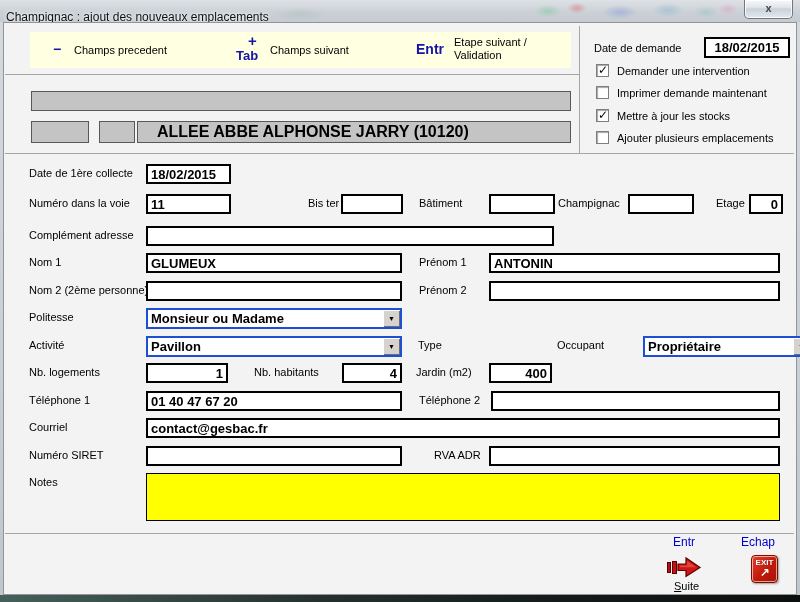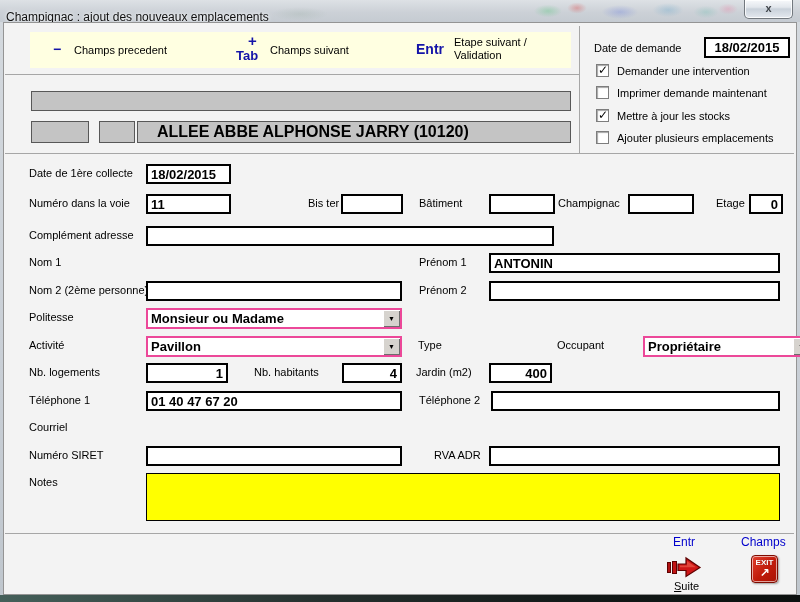--- a/index.html
+++ b/index.html
@@ -42,21 +42,21 @@
   
   .gbox{position:absolute;background:#c4c4c4;border:1px solid #585858;box-sizing:border-box;}
   .gbox .txt{font-size:16px;font-weight:bold;color:#000;line-height:19px;padding-left:19px;white-space:nowrap;}
   
   .inp{position:absolute;height:20px;background:#fff;border:2px solid #000;box-sizing:border-box;
     font-family:"Liberation Sans","DejaVu Sans",sans-serif;font-size:13px;font-weight:bold;
     padding:0 3px;margin:0;outline:none;}
   .inp.num{text-align:right;}
   .inp.ctr{text-align:center;}
   
-  .combo{position:absolute;height:21px;background:#fff;border:2px solid #ec4899;box-sizing:border-box;padding-left:15px;}
+  .combo{position:absolute;height:21px;background:#fff;border:2px solid #1d4ed8;box-sizing:border-box;padding-left:15px;}
   .combo .val{position:absolute;left:3px;top:1px;font-size:13px;font-weight:bold;white-space:nowrap;}
   .combo .btn{position:absolute;right:0;top:0;bottom:0;width:17px;background:#d6d3ce;
     display:flex;align-items:center;justify-content:center;font-size:7px;color:#000;
     box-shadow:inset 1px 1px 0 #ffffff,inset -1px -1px 0 #6d6d6d;}
   .notes{position:absolute;background:#FFFF00;border:1px solid #000;box-sizing:border-box;
     font-size:13px;font-weight:bold;}
   
   .nav-key{position:absolute;color:#0000cc;font-size:12px;white-space:nowrap;}
   .suite-lbl{position:absolute;font-size:11px;color:#000;}
   .exit-icon{position:absolute;left:747px;top:532px;width:27px;height:28px;
@@ -142,20 +142,21 @@
     <input class="inp" style="left: 485px; top: 171px; width: 66px;" value="">
     <div class="lbl" style="left:554px;top:174px;">Champignac</div>
     <input class="inp" style="left: 624px; top: 171px; width: 66px;" value="">
     <div class="lbl" style="left:712px;top:174px;">Etage</div>
     <input class="inp num" style="left: 745px; top: 171px; width: 34px;" value="0">
 
     <div class="lbl" style="left:25px;top:206px;">Complément adresse</div>
     <input class="inp" style="left: 142px; top: 203px; width: 408px;" value="">
 
     <div class="lbl" style="left:25px;top:233px;">Nom 1</div>
+    <input class="inp" style="left: 142px; top: 230px; width: 256px;" value="GLUMEUX">
     <div class="lbl" style="left:415px;top:233px;">Prénom 1</div>
     <input class="inp" style="left: 485px; top: 230px; width: 291px;" value="ANTONIN">
 
     <div class="lbl" style="left:25px;top:261px;">Nom 2 (2ème personne)</div>
     <input class="inp" style="left: 142px; top: 258px; width: 256px;" value="">
     <div class="lbl" style="left:415px;top:261px;">Prénom 2</div>
     <input class="inp" style="left: 485px; top: 258px; width: 291px;" value="">
 
     <div class="lbl" style="left:25px;top:288px;">Politesse</div>
     <div class="combo" style="left:142px;top:285px;width:256px;">
@@ -181,31 +182,32 @@
     <input class="inp num" style="left: 338px; top: 340px; width: 60px;" value="4">
     <div class="lbl" style="left:412px;top:343px;">Jardin (m2)</div>
     <input class="inp num" style="left: 485px; top: 340px; width: 63px;" value="400">
 
     <div class="lbl" style="left:25px;top:371px;">Téléphone 1</div>
     <input class="inp" style="left: 142px; top: 368px; width: 256px;" value="01 40 47 67 20">
     <div class="lbl" style="left:415px;top:371px;">Téléphone 2</div>
     <input class="inp" style="left: 487px; top: 368px; width: 289px;" value="">
 
     <div class="lbl" style="left:25px;top:398px;">Courriel</div>
+    <input class="inp" style="left: 142px; top: 395px; width: 634px;" value="contact@gesbac.fr">
 
     <div class="lbl" style="left:25px;top:426px;">Numéro SIRET</div>
     <input class="inp" style="left: 142px; top: 423px; width: 256px;" value="">
     <div class="lbl" style="left:415px;top:426px;margin-left:15px;">RVA ADR</div>
     <input class="inp" style="left: 485px; top: 423px; width: 291px;" value="">
 
     <div class="lbl" style="left:25px;top:453px;">Notes</div>
     <div class="notes" style="left:142px;top:450px;width:634px;height:48px;"></div>
 
     <div class="nav-key" style="left:669px;top:512px;">Entr</div>
-    <div class="nav-key" style="left:737px;top:512px;">Champs</div>
+    <div class="nav-key" style="left:737px;top:512px;">Echap</div>
 
     <svg class="arrow-svg" width="40" height="27" viewBox="0 0 40 27">
       <rect x="1.5" y="9.5" width="3" height="10" fill="#b11212" stroke="#5e0000"></rect>
       <rect x="6.5" y="8.5" width="4" height="12" fill="#c31414" stroke="#5e0000"></rect>
       <polygon points="12,11 20,11 20,5 34,14.5 20,23.5 20,17.5 12,17.5" fill="#cf1616" stroke="#5e0000" stroke-width="1.2"></polygon>
       <polygon points="14,12.5 21,12.5 21,8 30,14.2 21,14.2 14,14.2" fill="#e85a4a" opacity="0.7"></polygon>
     </svg>
     <div class="suite-lbl" style="left:670px;top:557px;"><u>S</u><span>uite</span></div>
 
     <div class="exit-icon">

